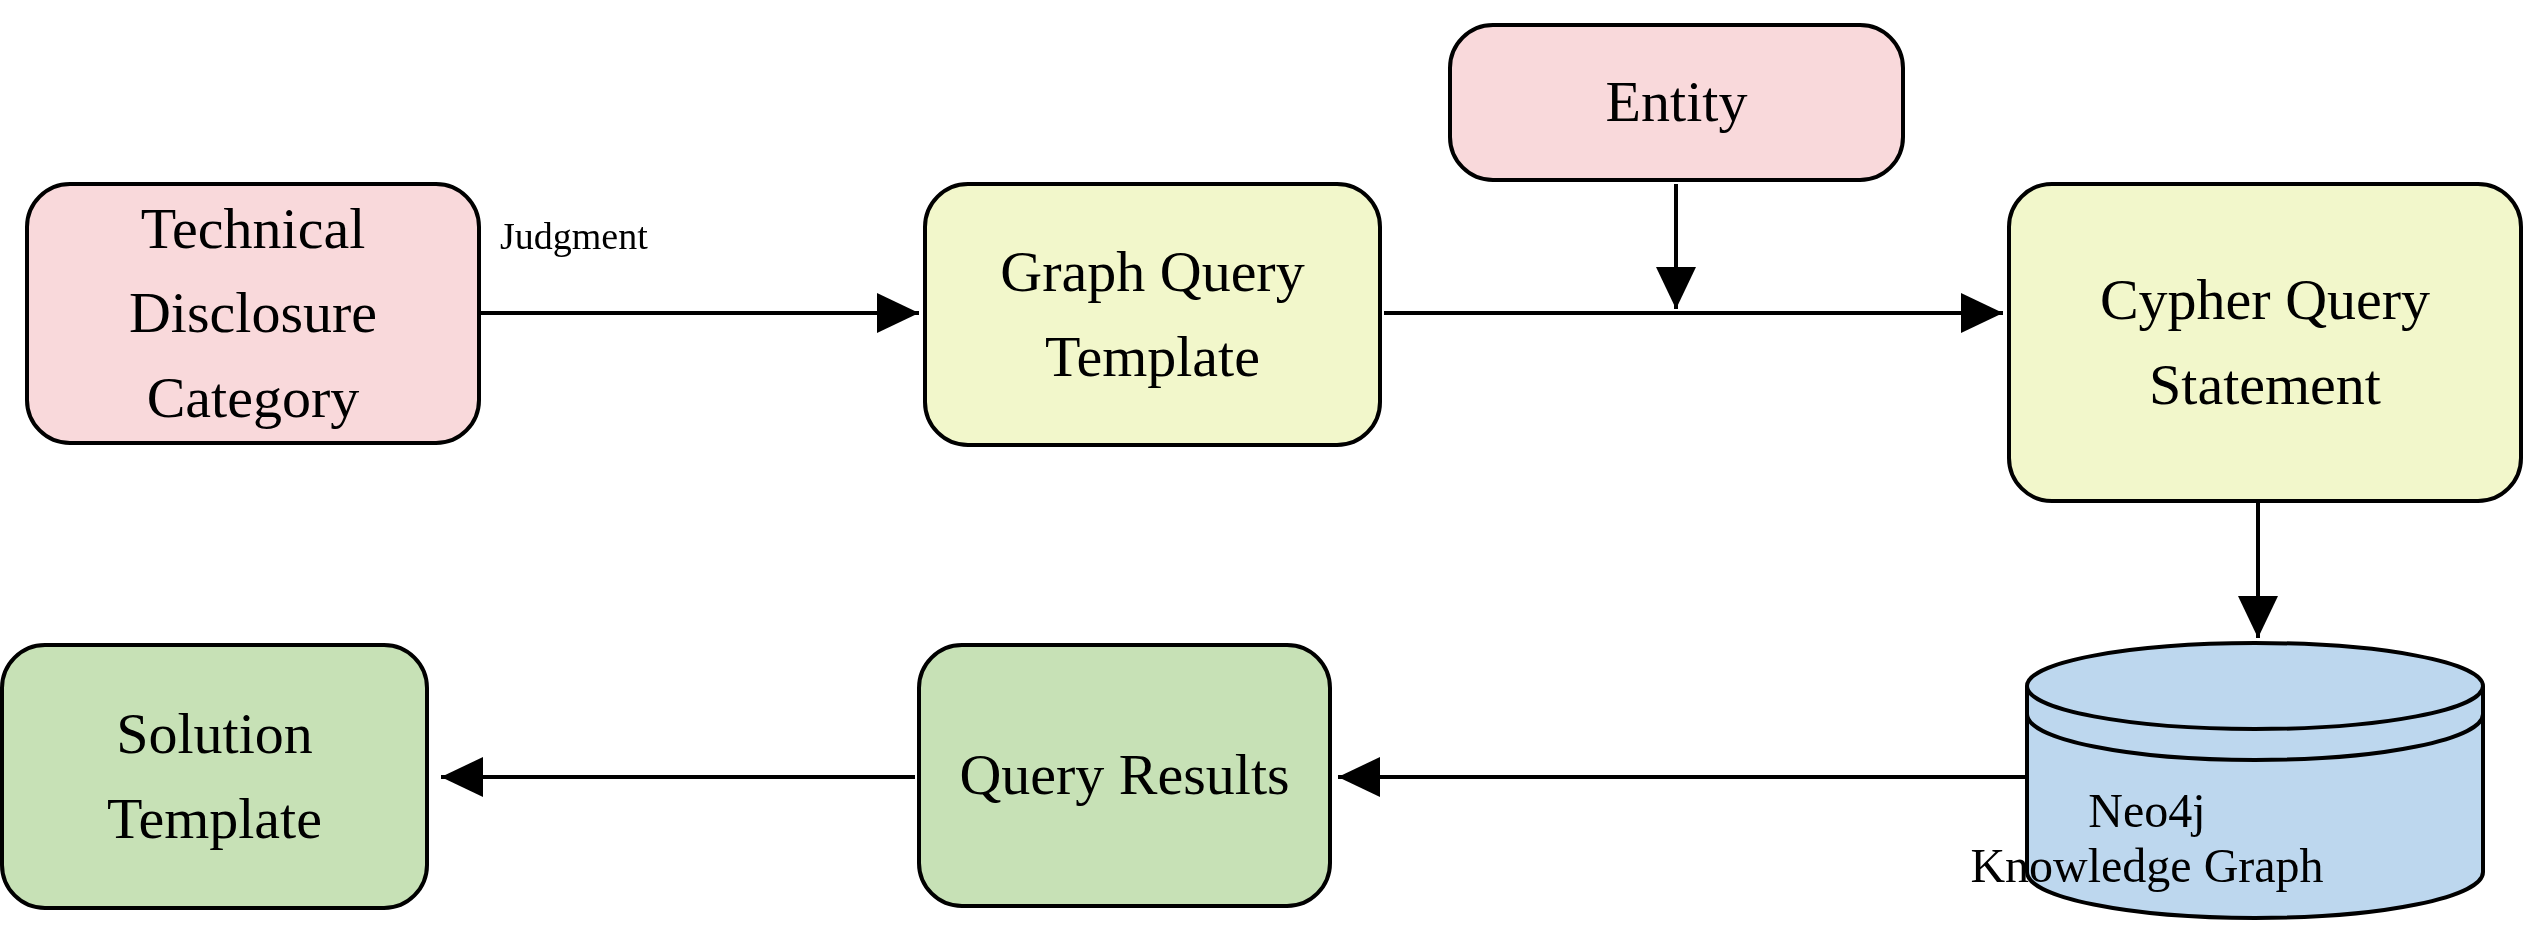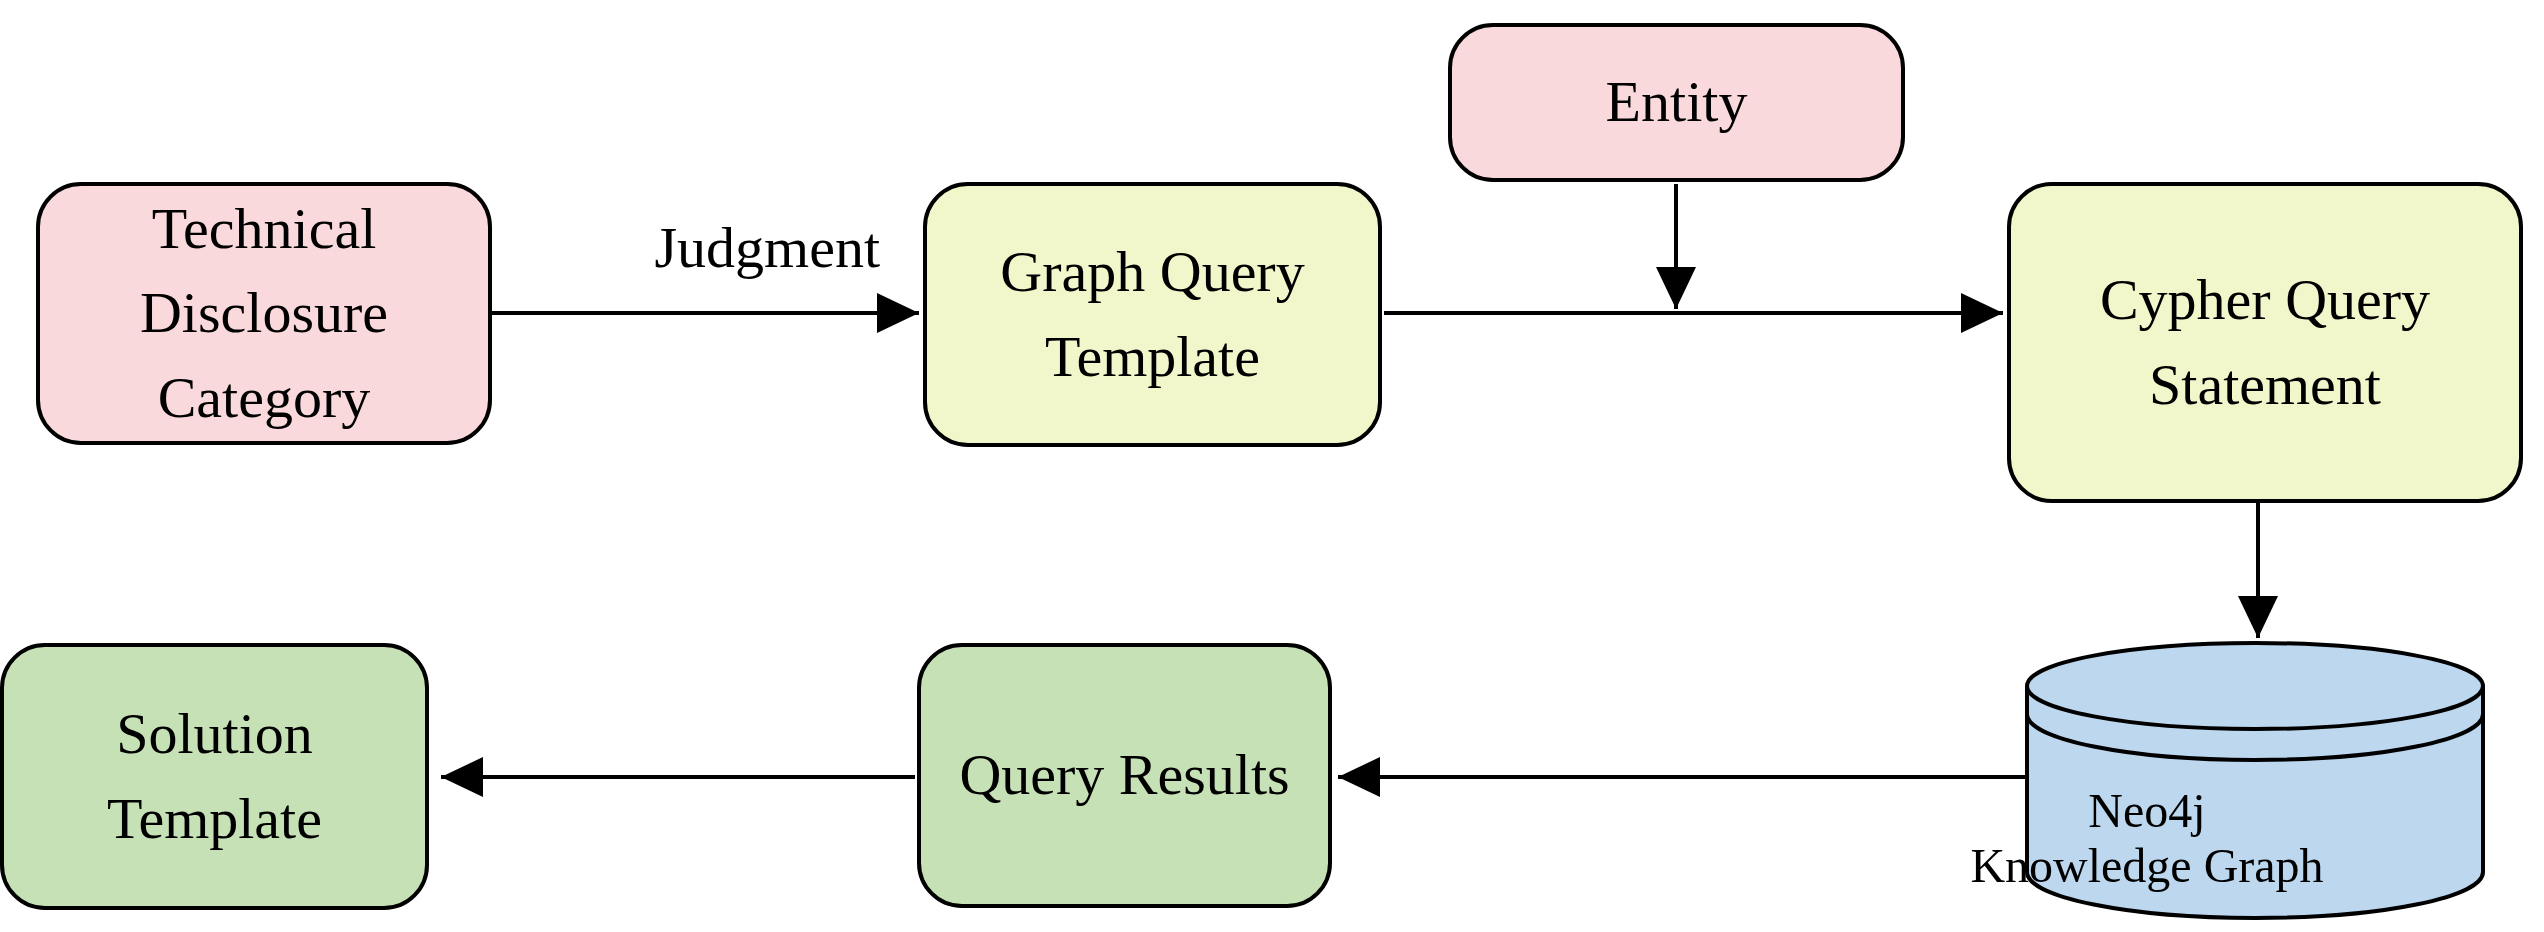--- a/index.html
+++ b/index.html
@@ -28,23 +28,23 @@
     text-align: center;
     font-size: 58px;
     line-height: 1.45;
     padding: 16px 18px;
   }
   .node.pink   { background: var(--color-pink,   #f9d9db); }
   .node.yellow { background: var(--color-yellow, #f2f7cb); }
   .node.green  { background: var(--color-green,  #c7e1b6); }
   .edge-label {
     position: absolute;
-    font-size: 58px;
+    font-size: 38px;
     line-height: 1.1;
-    text-align: right;
+    text-align: left;
   }
   .cyl-label {
     position: absolute;
     font-size: 48px;
     line-height: 1.15;
     text-align: center;
     white-space: pre-line;
   }
 </style>
 </head>
@@ -66,21 +66,21 @@
     </g>
 
     <line x1="480" y1="313" x2="919" y2="313" stroke="var(--color-stroke, #000)" stroke-width="4" marker-end="url(#arrowhead)"></line>
     <line x1="1384" y1="313" x2="2003" y2="313" stroke="var(--color-stroke, #000)" stroke-width="4" marker-end="url(#arrowhead)"></line>
     <line x1="1676" y1="184" x2="1676" y2="309" stroke="var(--color-stroke, #000)" stroke-width="4" marker-end="url(#arrowhead)"></line>
     <line x1="2258" y1="447" x2="2258" y2="638" stroke="var(--color-stroke, #000)" stroke-width="4" marker-end="url(#arrowhead)"></line>
     <line x1="2027" y1="777" x2="1338" y2="777" stroke="var(--color-stroke, #000)" stroke-width="4" marker-end="url(#arrowhead)"></line>
     <line x1="915" y1="777" x2="441" y2="777" stroke="var(--color-stroke, #000)" stroke-width="4" marker-end="url(#arrowhead)"></line>
   </svg>
 
-  <div class="node pink" style="left:36px; top:182px; width:456px; height:263px;">
+  <div class="node pink" style="left:25px; top:182px; width:456px; height:263px;">
     <span>Technical Disclosure Category</span>
   </div>
 
   <div class="node yellow" style="left:923px; top:182px; width:459px; height:265px;">
     <span>Graph Query Template</span>
   </div>
 
   <div class="node pink" style="left:1448px; top:23px; width:457px; height:159px;">
     <span>Entity</span>
   </div>

